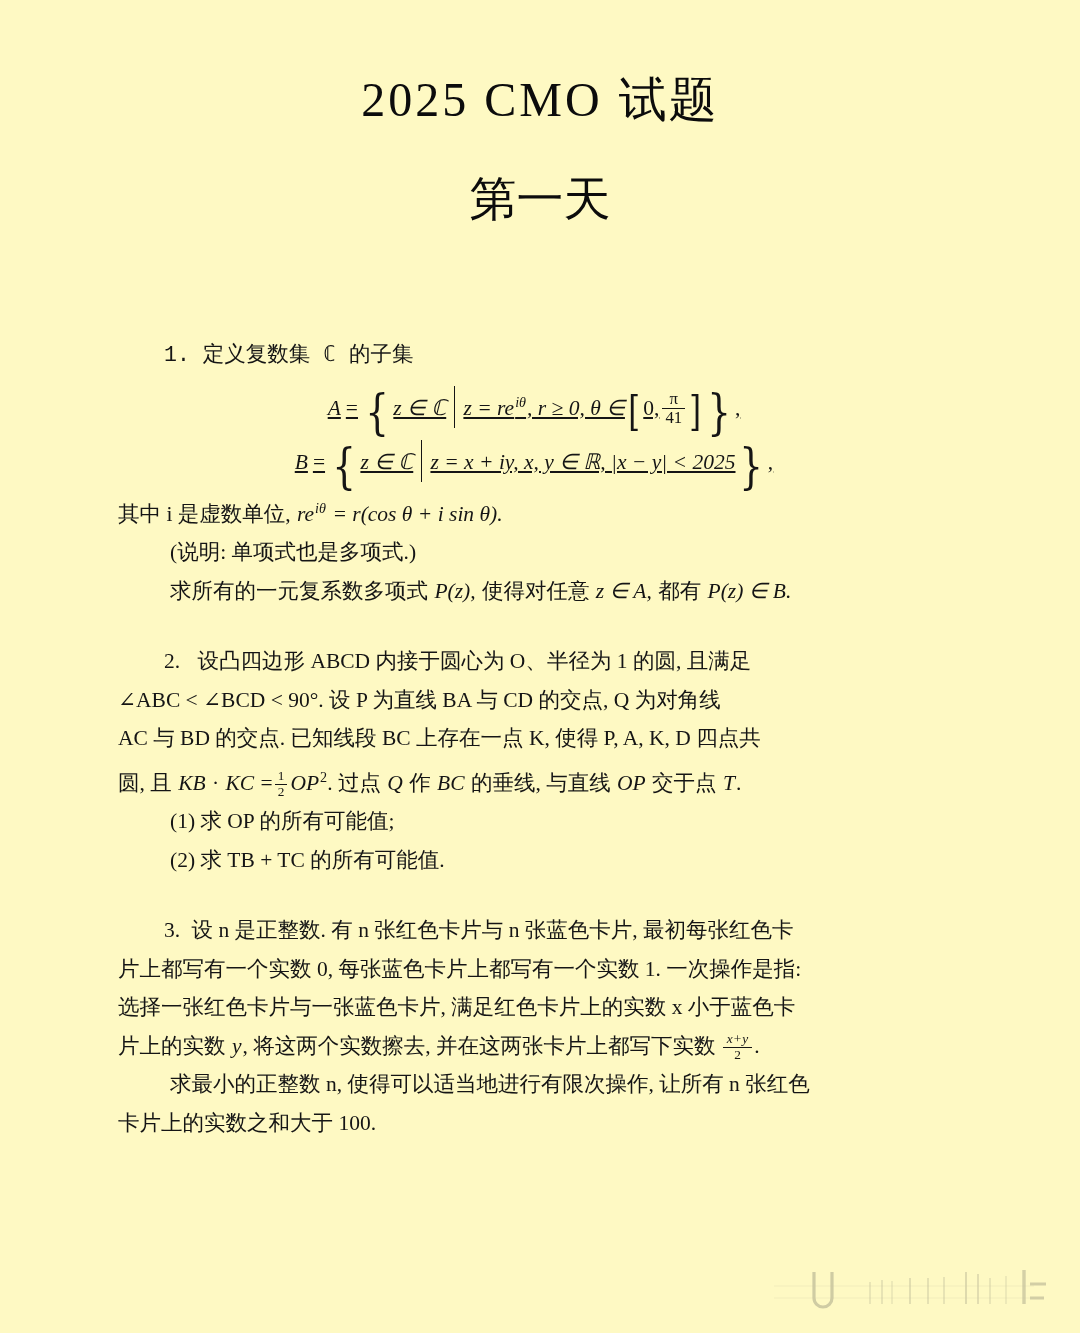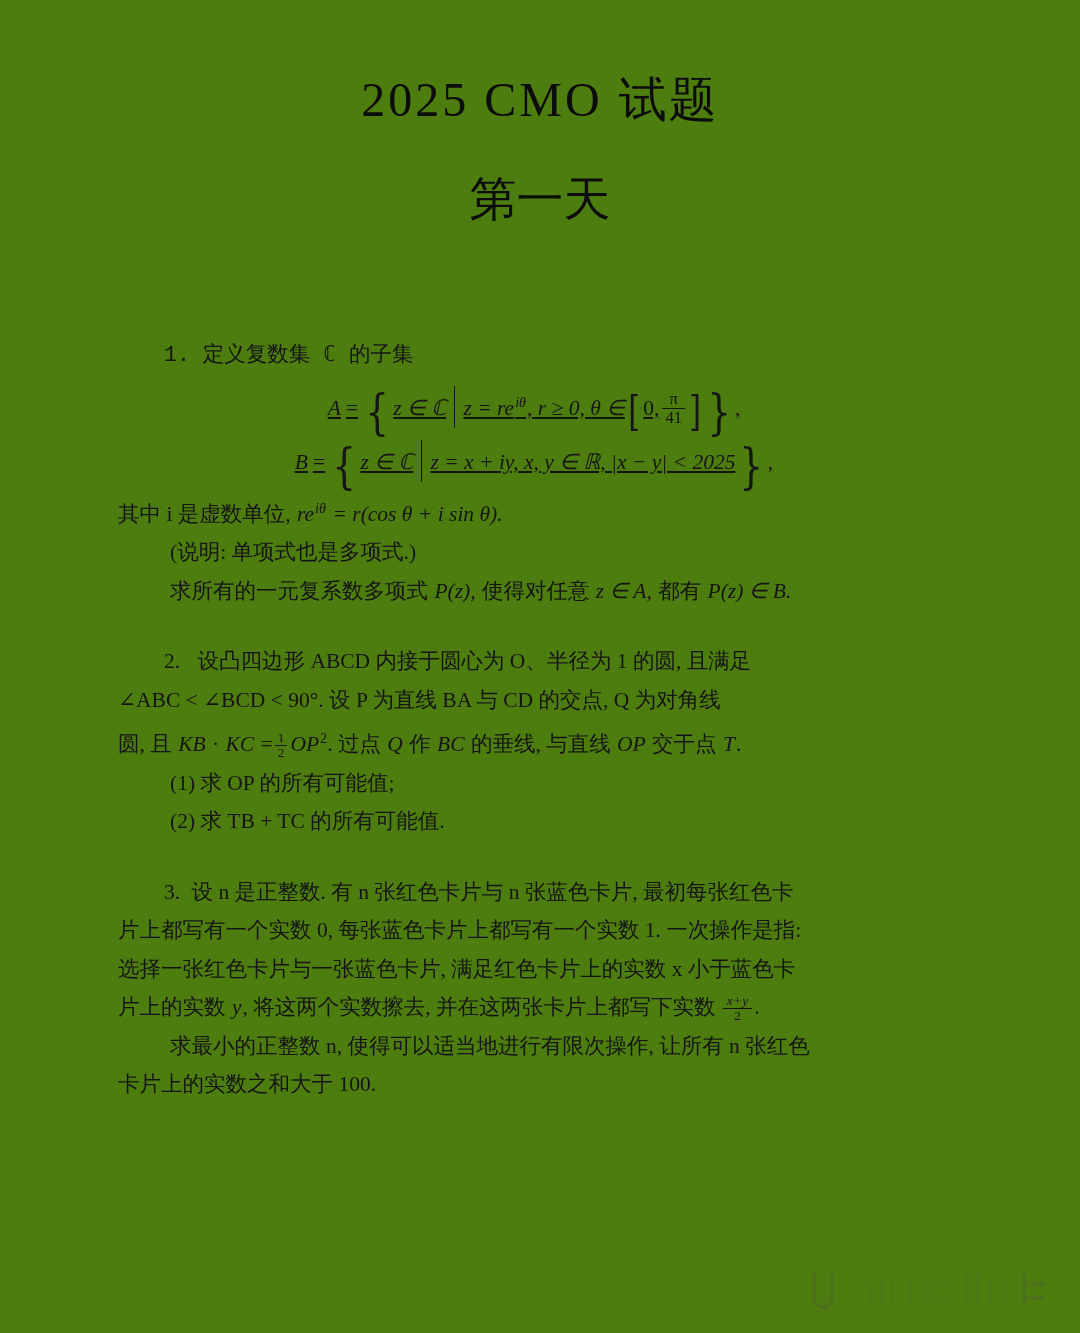--- a/index.html
+++ b/index.html
@@ -11,21 +11,21 @@
     width: 1080px;
     height: 1333px;
     position: relative;
     overflow: hidden;
     font-family: "Liberation Serif", "DejaVu Serif", serif;
     color: #121212;
   }
   .page {
     position: absolute;
     inset: 0;
-    background: #4d7c0f;
+    background: #fef9c3;
   }
 
   
   .doc-title {
     position: absolute;
     top: 72px;
     left: 0;
     width: 1080px;
     text-align: center;
     font-size: 48px;
@@ -181,20 +181,21 @@
         <span class="mi">P(z) ∈ B.</span>
       </div>
     </div>
 
     <div class="prob">
       <div class="line" style="padding-left:46px">
         <span>2.</span>
         <span style="margin-left:12px">设凸四边形 ABCD 内接于圆心为 O、半径为 1 的圆, 且满足</span>
       </div>
       <div class="line">∠ABC &lt; ∠BCD &lt; 90°. 设 P 为直线 BA 与 CD 的交点, Q 为对角线</div>
+      <div class="line">AC 与 BD 的交点. 已知线段 BC 上存在一点 K, 使得 P, A, K, D 四点共</div>
       <div class="line">
         <span>圆, 且 <span class="mi">KB</span> · <span class="mi">KC</span> =</span><span class="frac sm"><span class="num">1</span><span class="den">2</span></span><span class="mi">OP</span><span class="sup-u">2</span><span>. 过点 <span class="mi">Q</span> 作 <span class="mi">BC</span> 的垂线, 与直线 <span class="mi">OP</span> 交于点 <span class="mi">T</span>.</span>
       </div>
       <div class="line indent">(1) 求 OP 的所有可能值;</div>
       <div class="line indent">(2) 求 TB + TC 的所有可能值.</div>
     </div>
 
     <div class="prob">
       <div class="line" style="padding-left:46px">
         <span>3.</span>

